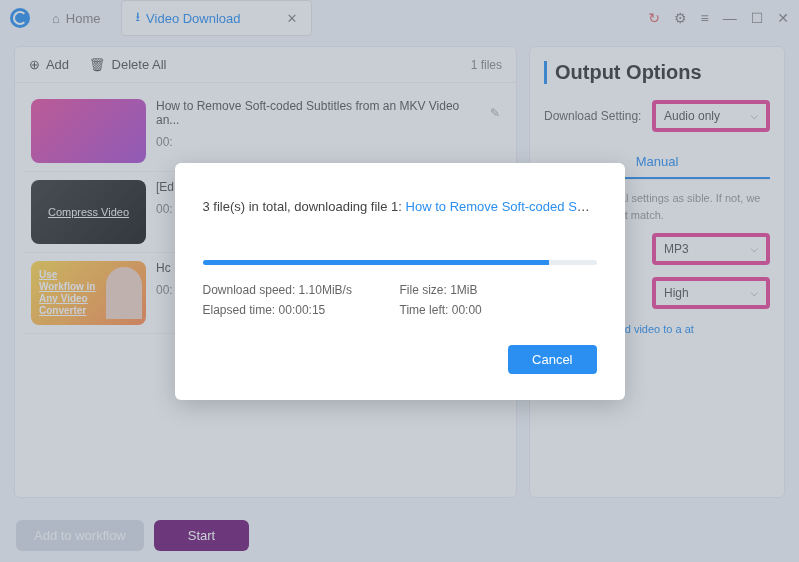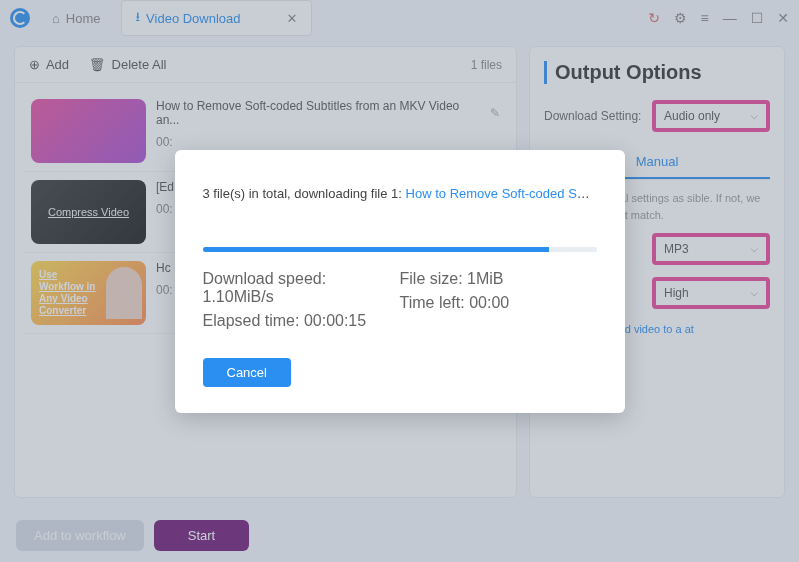--- a/index.html
+++ b/index.html
@@ -49,23 +49,23 @@
 .footer { position: absolute; bottom: 0; left: 0; right: 0; height: 54px; display: flex; justify-content: flex-start; align-items: center; padding: 0 16px; gap: 10px; }
 .btn-workflow { padding: 8px 18px; background: #d6dce3; color: #fff; border-radius: 6px; font-size: 13px; cursor: pointer; border: none; }
 .btn-start { padding: 8px 34px; background: #701a75; color: #fff; border-radius: 6px; font-size: 13px; cursor: pointer; border: none; }
 
 .overlay { position: absolute; inset: 0; background: rgba(100,115,135,0.35); display: flex; align-items: center; justify-content: center; }
 .modal { width: 450px; background: #fff; border-radius: 6px; padding: 36px 28px 26px; box-shadow: 0 6px 24px rgba(0,0,0,0.18); }
 .modal-text { font-size: 13px; color: #444; margin-bottom: 46px; white-space: nowrap; overflow: hidden; text-overflow: ellipsis; }
 .modal-text .fname { color: #2a8ff0; }
 .progress-bar { width: 100%; height: 5px; background: #e8edf2; border-radius: 3px; margin-bottom: 18px; overflow: hidden; }
 .progress-fill { height: 100%; background: #2a8ff0; width: 88%; }
-.modal-stats { display: flex; font-size: 16px; color: #666; }
+.modal-stats { display: flex; font-size: 12px; color: #666; }
 .stat-col { flex: 1; display: flex; flex-direction: column; gap: 6px; }
-.modal-footer { display: flex; justify-content: flex-start; margin-top: 28px; }
+.modal-footer { display: flex; justify-content: flex-end; margin-top: 28px; }
 .btn-cancel { padding: 7px 24px; background: #2a8ff0; color: #fff; border: none; border-radius: 4px; font-size: 13px; cursor: pointer; }
 </style>
 </head>
 <body>
 
 <div class="titlebar">
   <div class="logo"></div>
   <div class="tab-home">
     <span>⌂</span>
     <span>Home</span>

